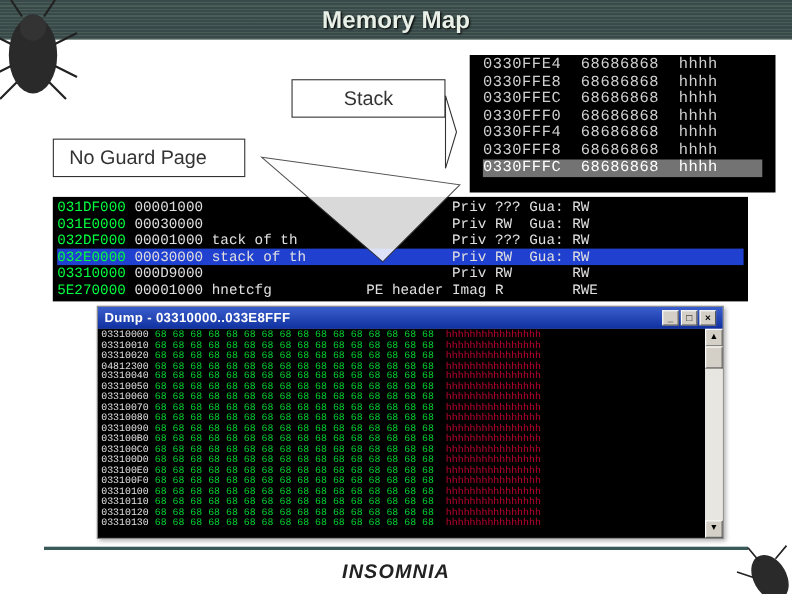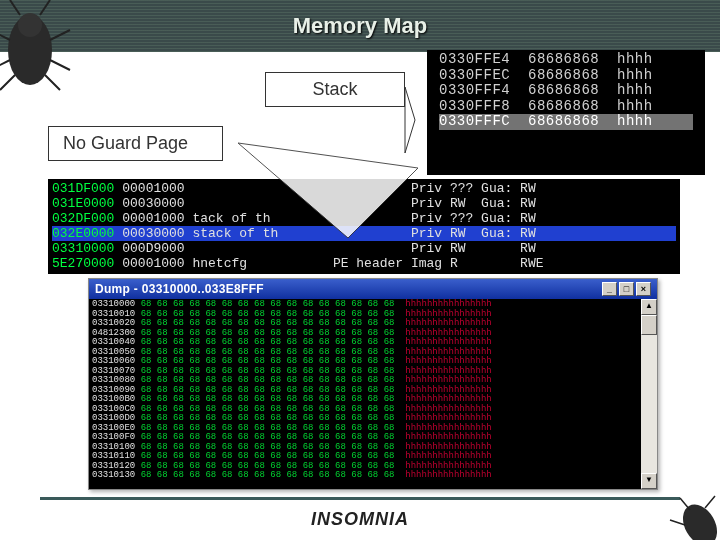--- a/index.html
+++ b/index.html
@@ -9,21 +9,21 @@
     background: #fff;
     font-family: Arial, sans-serif;
     position: relative;
     overflow: hidden;
   }
   .header-strip {
     position: absolute;
     top: 0;
     left: 0;
     right: 0;
-    height: 52px;
+    height: 36px;
     background: #3a4a4a;
     background-image: repeating-linear-gradient(0deg, rgba(160,200,160,0.15) 0px, rgba(160,200,160,0.15) 1px, transparent 1px, transparent 3px);
     display: flex;
     align-items: center;
     justify-content: center;
   }
   .header-title {
     color: #e8f0e8;
     font-size: 22px;
     font-weight: bold;
@@ -215,21 +215,23 @@
 <svg style="position:absolute;top:75px;left:238px;width:180px;height:115px;z-index:4;pointer-events:none">
   <path d="M167 12 L177 45 L167 78 Z" fill="#fff" stroke="#333" stroke-width="1"></path>
 </svg>
 <svg style="position:absolute;top:128px;left:48px;width:380px;height:120px;z-index:4;pointer-events:none">
   <path d="M190 15 L370 40 L300 110 Z" fill="#fff" stroke="#333" stroke-width="1" opacity="0.85"></path>
 </svg>
 
 <div class="stack-panel">
   <div id="stack-rows">
       <div class="stack-row">0330FFE4  68686868  hhhh</div>
+      <div class="stack-row">0330FFE8  68686868  hhhh</div>
       <div class="stack-row">0330FFEC  68686868  hhhh</div>
+      <div class="stack-row">0330FFF0  68686868  hhhh</div>
       <div class="stack-row">0330FFF4  68686868  hhhh</div>
       <div class="stack-row">0330FFF8  68686868  hhhh</div>
       <div class="stack-row hl">0330FFFC  68686868  hhhh</div>
     </div>
 </div>
 
 <div class="memmap-panel">
   <div id="mm-rows">
       <div class="mm-row"><span class="mm-addr">031DF000</span> <span class="mm-white">00001000</span> <span class="mm-white">                            </span><span class="mm-white">Priv ??? Gua: RW</span></div>
       <div class="mm-row"><span class="mm-addr">031E0000</span> <span class="mm-white">00030000</span> <span class="mm-white">                            </span><span class="mm-white">Priv RW  Gua: RW</span></div>

